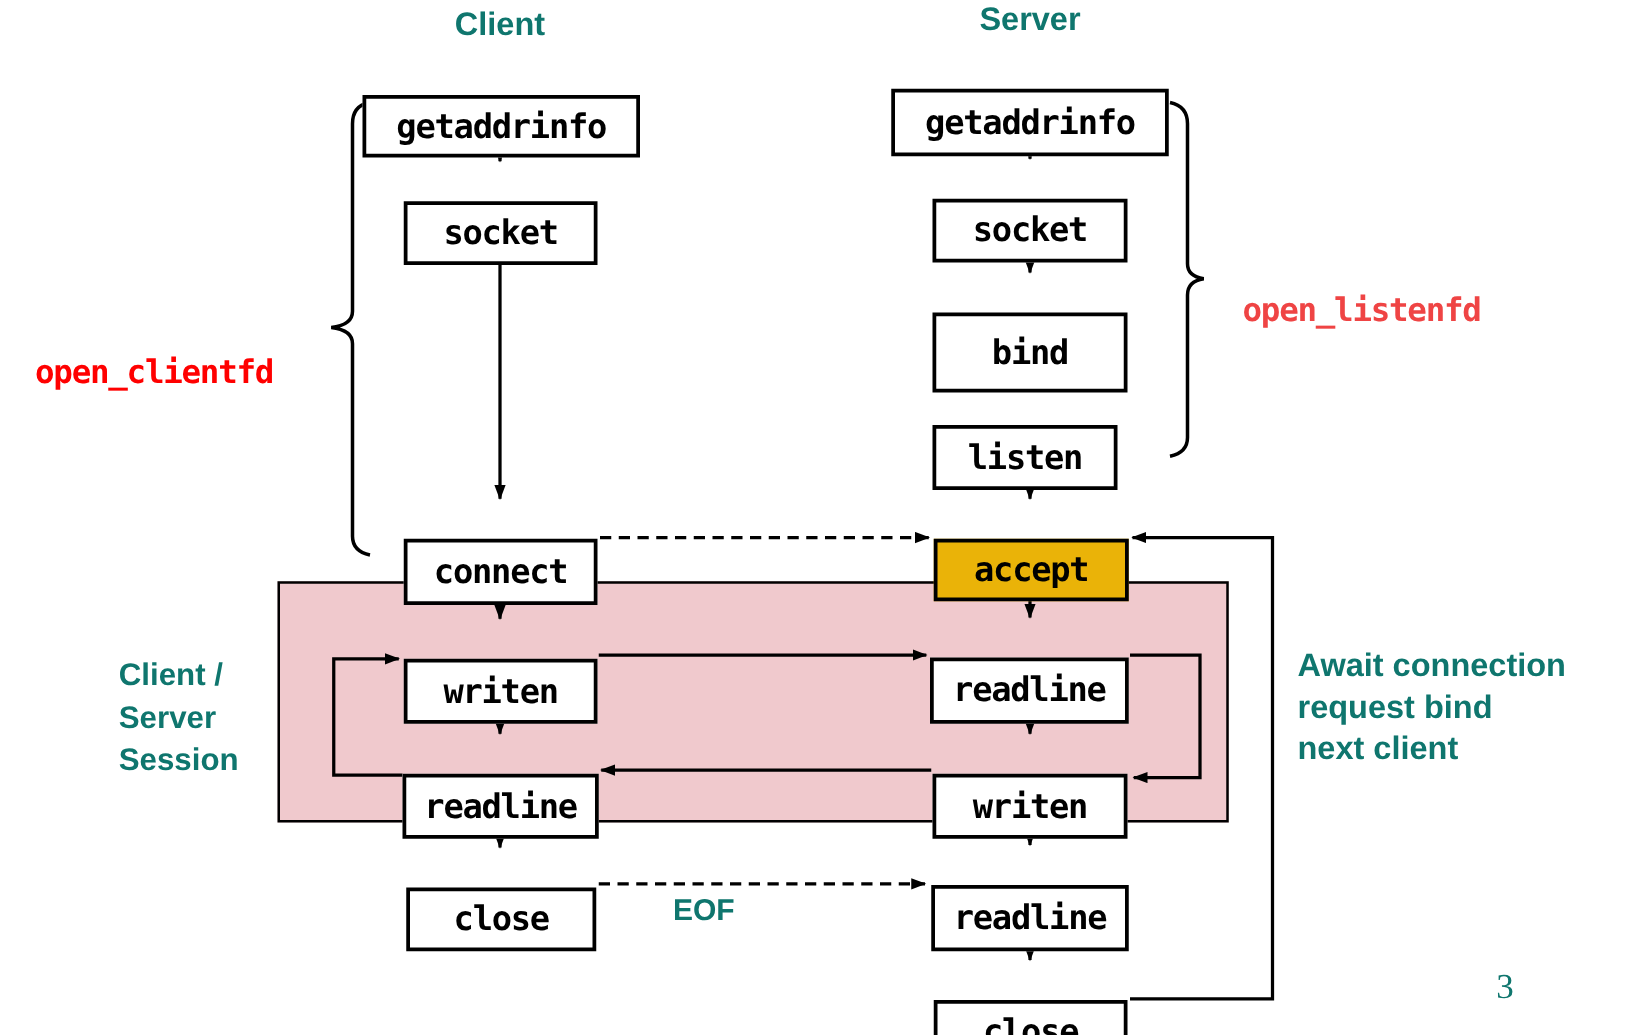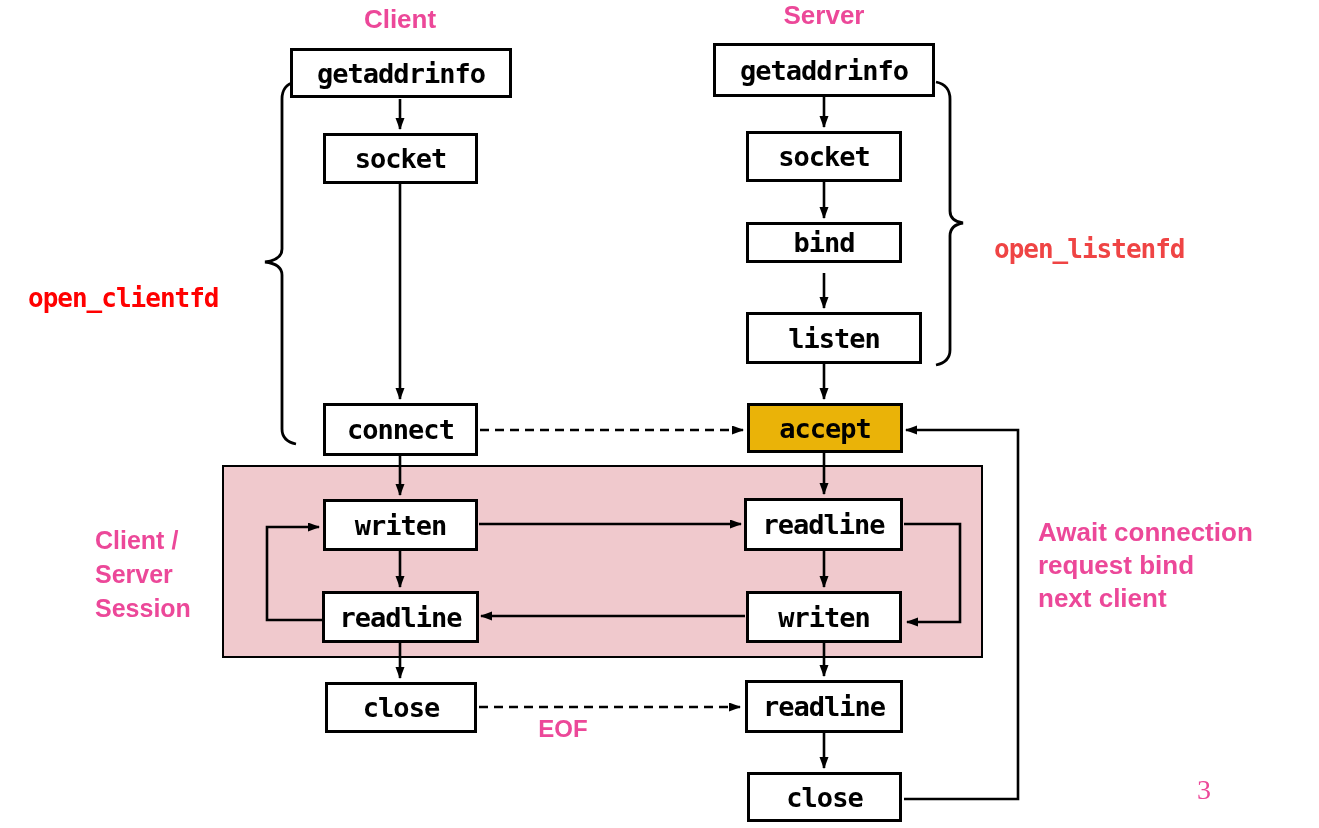--- a/index.html
+++ b/index.html
@@ -7,27 +7,28 @@
     position:relative;width:1319px;height:828px;background:#ffffff;
     font-family:"Liberation Sans",sans-serif;overflow:hidden;
   }
   .node{
     position:absolute;box-sizing:border-box;
     border:3px solid #000;background:#ffffff;
     display:flex;align-items:center;justify-content:center;
     font-family:"DejaVu Sans Mono","Liberation Mono",monospace;
     font-weight:bold;font-size:27px;color:#000;letter-spacing:-1px;
     z-index:3;
+    margin-top:28px;
   }
   #session-box{
     position:absolute;box-sizing:border-box;border:2.5px solid #000;
     z-index:1;
   }
   svg.wires{position:absolute;left:0;top:0;z-index:2;}
-  .lbl{position:absolute;color:#ec4899;z-index:4;white-space:pre;}
+  .lbl{position:absolute;color:#0f766e;z-index:4;white-space:pre;}
   .col-title{font-weight:bold;font-size:26px;text-align:center;}
   .helper{
     font-family:"DejaVu Sans Mono","Liberation Mono",monospace;
     font-weight:bold;font-size:26px;letter-spacing:-1px;
   }
   .mid-label{font-weight:bold;font-size:27px;text-align:center;line-height:37px;}
   .side-label{font-weight:bold;font-size:25px;line-height:34px;}
   .eof{font-weight:bold;font-size:24px;}
   .pagenum{font-family:"Liberation Serif",serif;font-size:28px;}
 </style>
@@ -87,22 +88,22 @@
 
   <div class="node" style="left:290px;top:48px;width:222px;height:50px;">getaddrinfo</div>
   <div class="node" style="left:323px;top:133px;width:155px;height:51px;">socket</div>
   <div class="node" style="left:323px;top:403px;width:155px;height:53px;">connect</div>
   <div class="node" style="left:323px;top:499px;width:155px;height:52px;">writen</div>
   <div class="node" style="left:322px;top:591px;width:157px;height:52px;">readline</div>
   <div class="node" style="left:325px;top:682px;width:152px;height:51px;">close</div>
 
   <div class="node" style="left:713px;top:43px;width:222px;height:54px;">getaddrinfo</div>
   <div class="node" style="left:746px;top:131px;width:156px;height:51px;">socket</div>
-  <div class="node" style="left:746px;top:222px;width:156px;height:41px;">bind</div>
-  <div class="node" style="left:746px;top:312px;width:176px;height:52px;">listen</div>
+  <div class="node" style="left:746px;top:222px;width:156px;height:64px;">bind</div>
+  <div class="node" style="left:746px;top:312px;width:148px;height:52px;">listen</div>
   <div class="node" style="left: 747px; top: 403px; width: 156px; height: 50px; background-color: #eab308;">accept</div>
   <div class="node" style="left:744px;top:498px;width:159px;height:53px;">readline</div>
   <div class="node" style="left:746px;top:591px;width:156px;height:52px;">writen</div>
   <div class="node" style="left:745px;top:680px;width:158px;height:53px;">readline</div>
   <div class="node" style="left:747px;top:772px;width:155px;height:50px;">close</div>
 
   <div class="lbl helper" style="left: 28px; top: 283px; color: rgb(255, 0, 0);">open_clientfd</div>
   <div class="lbl helper" style="left: 994px; top: 234px; color: #ef4444;">open_listenfd</div>
 
 

